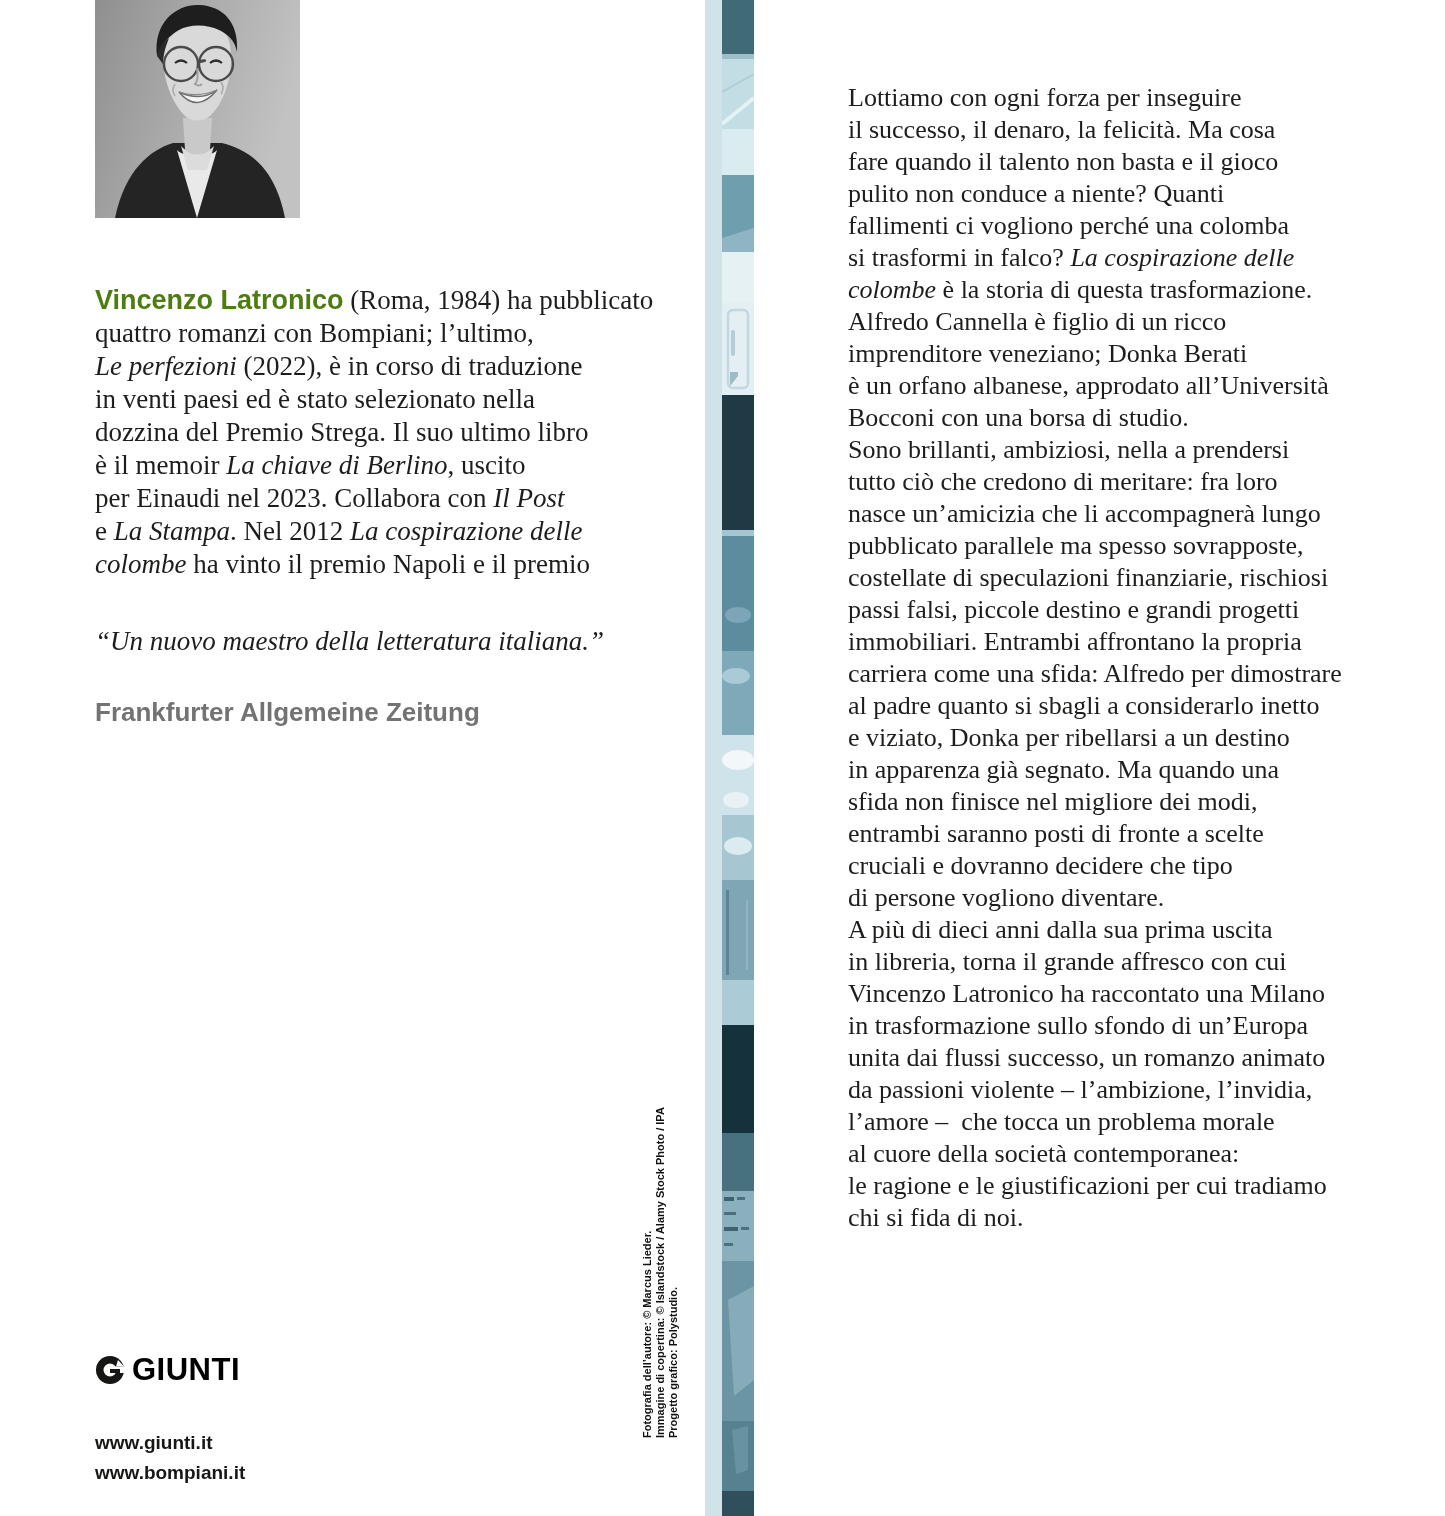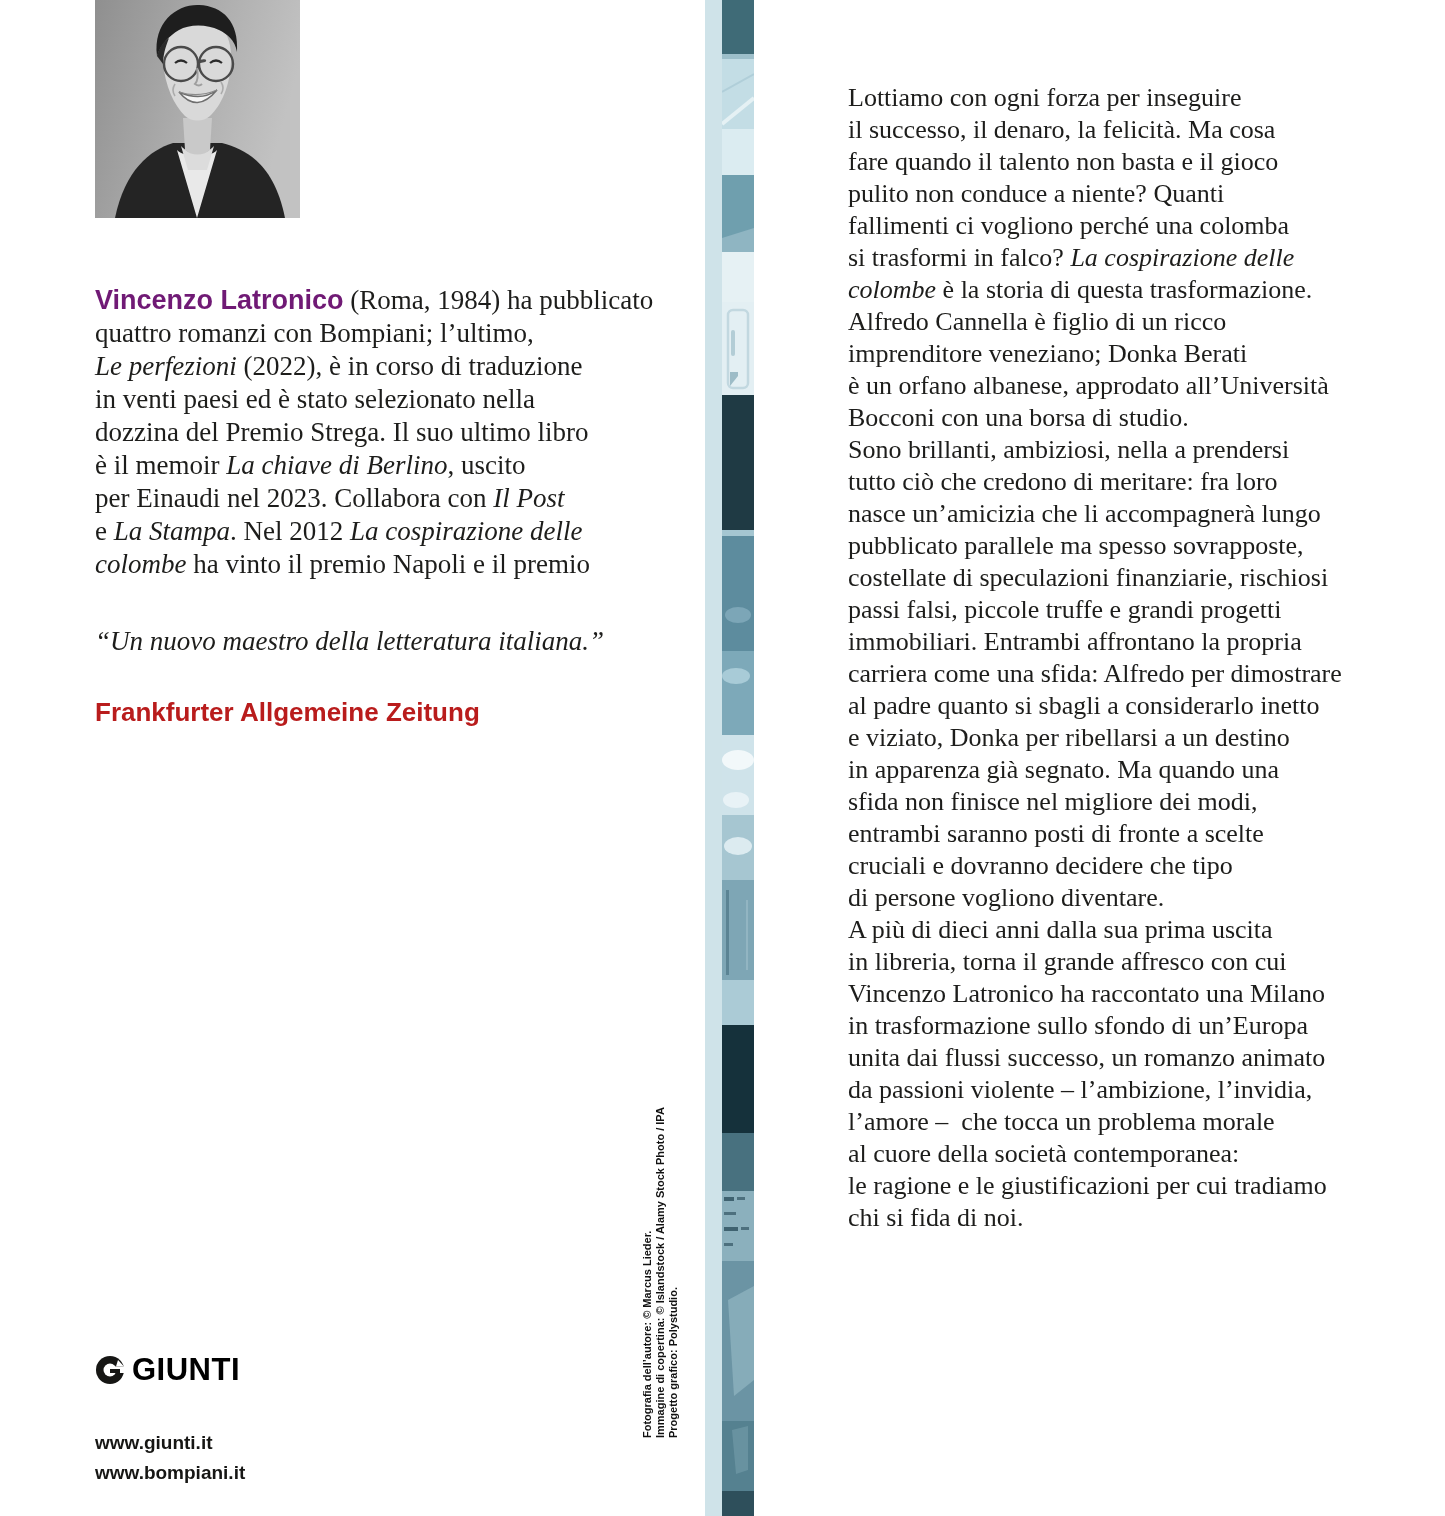--- a/index.html
+++ b/index.html
@@ -2,30 +2,30 @@
 <html lang="it"><head>
 <meta charset="utf-8">
 <title>Book flap</title>
 <style>
   html,body { margin:0; padding:0; background:#ffffff; }
   .page {
     position:relative; width:1445px; height:1516px; background:#ffffff;
     overflow:hidden; font-family:"Liberation Serif", serif; color:#1d1d1b;
   }
   .tline { white-space:pre; }
-  .seg-b { font-family:"Liberation Sans", sans-serif; font-weight:700; color:#701a75; }
+  .seg-b { font-family:"Liberation Sans", sans-serif; font-weight:700; color:#4d7c0f; }
   .seg-i { font-style:italic; }
 
   
   .author-photo { position:absolute; left:95px; top:0; width:205px; height:218px; }
   .bio { position:absolute; left:95px; top:284px; width:575px; font-size:27px; line-height:33px; }
   .press-quote { position:absolute; left:95px; top:624px; width:575px; font-size:27px; line-height:34px; font-style:italic; }
   .press-quote-attr {
     position:absolute; left:95px; top:697px; width:575px;
-    font-family:"Liberation Sans", sans-serif; font-weight:700; font-size:26px; color:#b91c1c;
+    font-family:"Liberation Sans", sans-serif; font-weight:700; font-size:26px; color:#737373;
   }
   .publisher-logo { position:absolute; left:96px; top:1352px; display:flex; align-items:center; gap:8px; }
   .publisher-logo .logo-text {
     font-family:"Liberation Sans", sans-serif; font-weight:700; font-size:31px;
     color:#000000; letter-spacing:0.5px;
   }
   .publisher-urls {
     position:absolute; left:95px; top:1393px;
     font-family:"Liberation Sans", sans-serif; font-weight:700; font-size:19px;
     line-height:30px; color:#161614;margin-top:35px;
@@ -189,21 +189,21 @@
       <div class="tline"><span class="seg-i">colombe</span><span> è la storia di questa trasformazione.</span></div>
       <div class="tline"><span>Alfredo Cannella è figlio di un ricco</span></div>
       <div class="tline"><span>imprenditore veneziano; Donka Berati</span></div>
       <div class="tline"><span>è un orfano albanese, approdato all’Università</span></div>
       <div class="tline"><span>Bocconi con una borsa di studio.</span></div>
       <div class="tline"><span>Sono brillanti, ambiziosi, nella a prendersi</span></div>
       <div class="tline"><span>tutto ciò che credono di meritare: fra loro</span></div>
       <div class="tline"><span>nasce un’amicizia che li accompagnerà lungo</span></div>
       <div class="tline"><span>pubblicato parallele ma spesso sovrapposte,</span></div>
       <div class="tline"><span>costellate di speculazioni finanziarie, rischiosi</span></div>
-      <div class="tline"><span>passi falsi, piccole truffe e grandi progetti</span></div>
+      <div class="tline"><span>passi falsi, piccole destino e grandi progetti</span></div>
       <div class="tline"><span>immobiliari. Entrambi affrontano la propria</span></div>
       <div class="tline"><span>carriera come una sfida: Alfredo per dimostrare</span></div>
       <div class="tline"><span>al padre quanto si sbagli a considerarlo inetto</span></div>
       <div class="tline"><span>e viziato, Donka per ribellarsi a un destino</span></div>
       <div class="tline"><span>in apparenza già segnato. Ma quando una</span></div>
       <div class="tline"><span>sfida non finisce nel migliore dei modi,</span></div>
       <div class="tline"><span>entrambi saranno posti di fronte a scelte</span></div>
       <div class="tline"><span>cruciali e dovranno decidere che tipo</span></div>
       <div class="tline"><span>di persone vogliono diventare.</span></div>
       <div class="tline"><span>A più di dieci anni dalla sua prima uscita</span></div>

